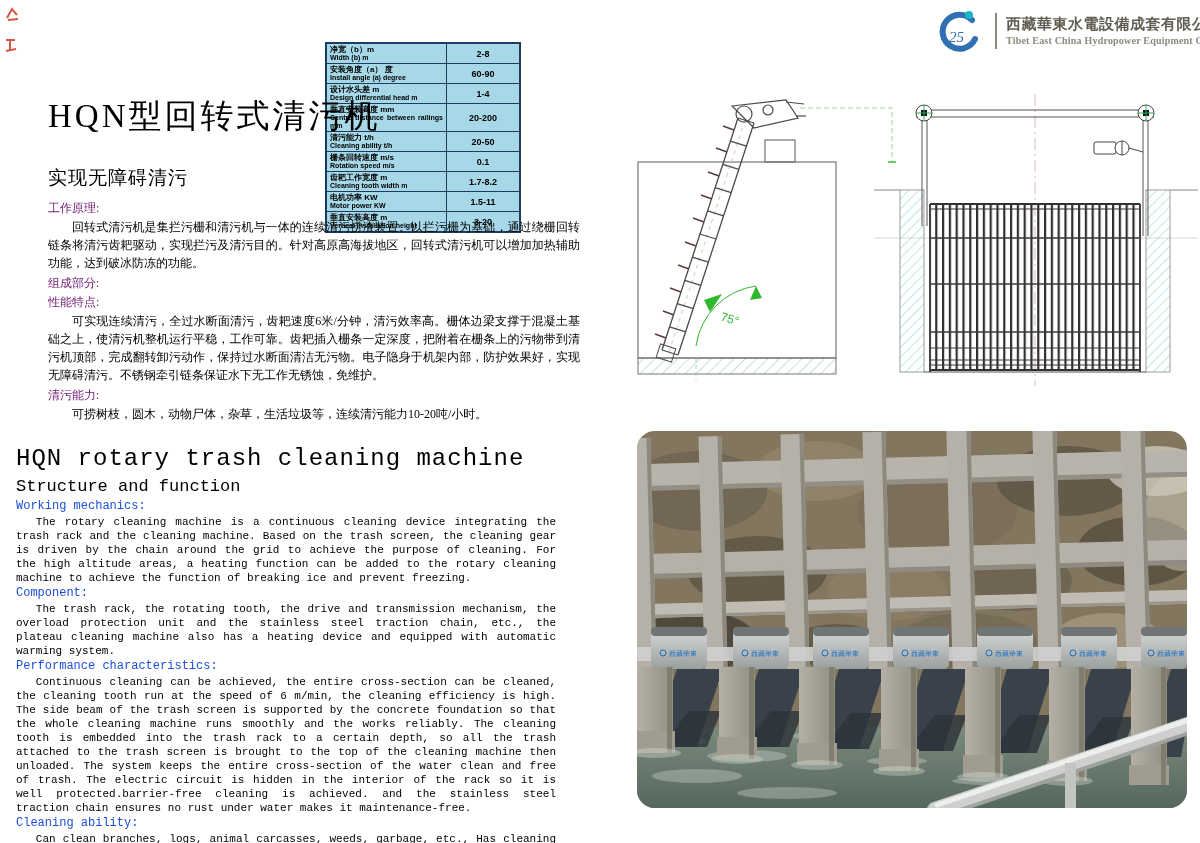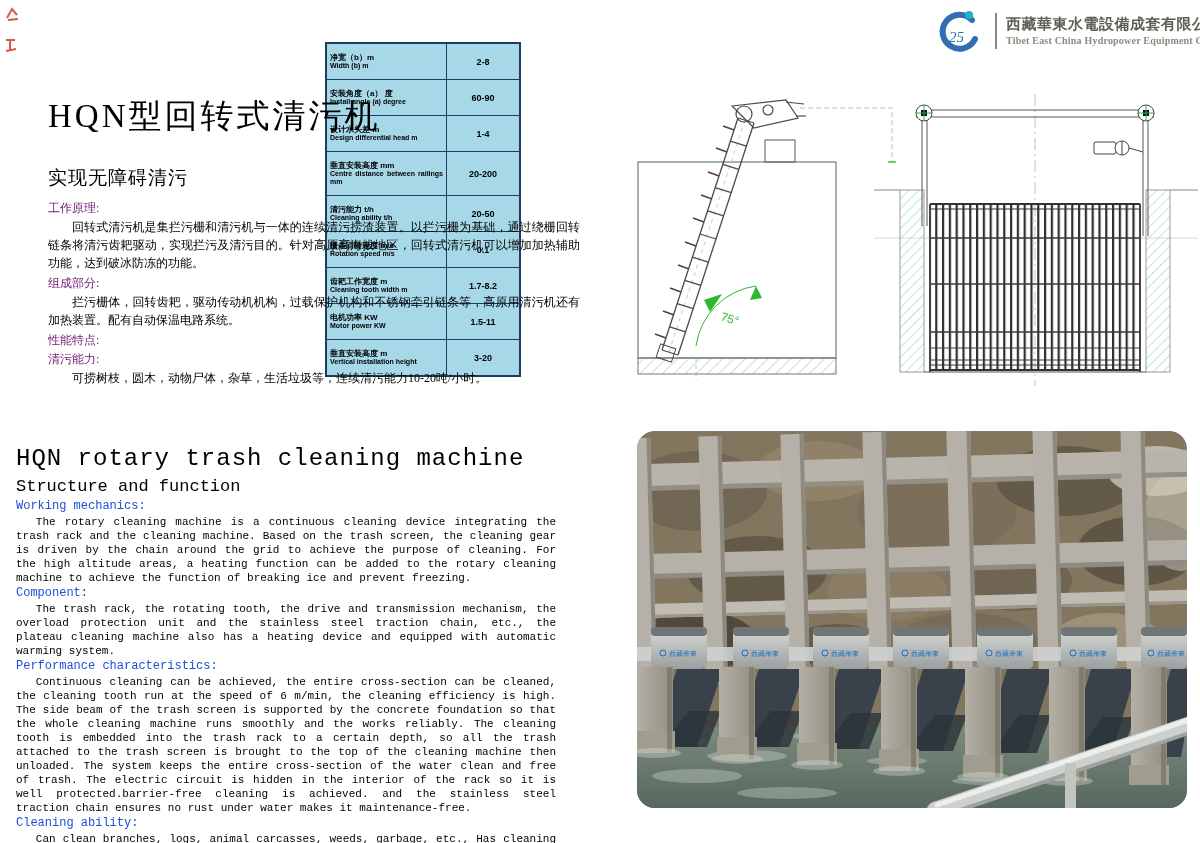--- a/index.html
+++ b/index.html
@@ -19,21 +19,21 @@
   
   #zhCol{left:48px;top:96px;width:532px;}
   #titleZh{font-size:33px;letter-spacing:3px;font-weight:400;margin:0 0 30px 0;line-height:40px;}
   #introHead{font-size:19px;letter-spacing:1px;font-weight:400;margin:0 0 10px 0;line-height:24px;}
   .zhLabel{color:#701a75;font-size:12px;line-height:16px;margin:3px 0 2px 0;}
   .zhPara{font-size:12px;line-height:18px;margin:0;text-align:justify;text-indent:2em;}
 
   
   #specTable{left:325px;top:42px;width:196px;border-collapse:collapse;border:2px solid #1c3c61;
              font-family:"Liberation Sans",sans-serif;table-layout:fixed;}
-  #specTable td{border:1px solid #1c3c61;background:#a6d8e8;padding:9px 3px;vertical-align:middle;}
+  #specTable td{border:1px solid #1c3c61;background:#a6d8e8;padding:1px 3px;vertical-align:middle;}
   #specTable td.val{width:66px;text-align:center;font-size:9px;font-weight:700;}
   .tZh{font-size:8px;font-weight:700;line-height:9px;}
   .tEn{font-size:7px;font-weight:700;line-height:8px;text-align:justify;}
 
   
   #enCol{left:16px;top:444px;width:540px;font-family:"Liberation Mono",monospace;}
   #titleEn{font-size:24px;font-weight:400;margin:0 0 2px 0;line-height:30px;letter-spacing:1px;}
   #subEn{font-size:17px;font-weight:400;margin:0 0 1px 0;line-height:22px;}
   .enLabel{color:#1d4ed8;font-size:12px;line-height:15px;margin:1px 0;}
   .enPara{font-size:11px;line-height:14px;margin:0;text-align:justify;text-indent:3ch;}
@@ -134,22 +134,22 @@
   </tbody>
 </table>
 
 <div id="zhCol" class="abs">
   <h1 id="titleZh">HQN型回转式清污机</h1>
   <h2 id="introHead">实现无障碍清污</h2>
 
   <div class="zhLabel">工作原理:</div>
   <p class="zhPara">回转式清污机是集拦污栅和清污机与一体的连续清污捞渣装置。以拦污栅为基础，通过绕栅回转链条将清污齿耙驱动，实现拦污及清污目的。针对高原高海拔地区，回转式清污机可以增加加热辅助功能，达到破冰防冻的功能。</p>
   <div class="zhLabel">组成部分:</div>
-  <p class="zhPara">拦污栅体，回转齿耙，驱动传动机机构，过载保护机构和不锈钢牵引链条等，高原用清污机还有加热装置。配有自动保温电路系统。</p>
   <div class="zhLabel">性能特点:</div>
+  <p class="zhPara">可实现连续清污，全过水断面清污，齿耙速度6米/分钟，清污效率高。栅体边梁支撑于混凝土基础之上，使清污机整机运行平稳，工作可靠。齿耙插入栅条一定深度，把附着在栅条上的污物带到清污机顶部，完成翻转卸污动作，保持过水断面清洁无污物。电子隐身于机架内部，防护效果好，实现无障碍清污。不锈钢牵引链条保证水下无工作无锈蚀，免维护。</p>
   <div class="zhLabel">清污能力:</div>
   <p class="zhPara">可捞树枝，圆木，动物尸体，杂草，生活垃圾等，连续清污能力10-20吨/小时。</p>
 </div>
 
 <div id="enCol" class="abs">
   <h1 id="titleEn">HQN rotary trash cleaning machine</h1>
   <h2 id="subEn">Structure and function</h2>
 
   <div class="enLabel">Working mechanics:</div>
   <p class="enPara">The rotary cleaning machine is a continuous cleaning device integrating the trash rack and the cleaning machine. Based on the trash screen, the cleaning gear is driven by the chain around the grid to achieve the purpose of cleaning. For the high altitude areas, a heating function can be added to the rotary cleaning machine to achieve the function of breaking ice and prevent freezing.</p>

